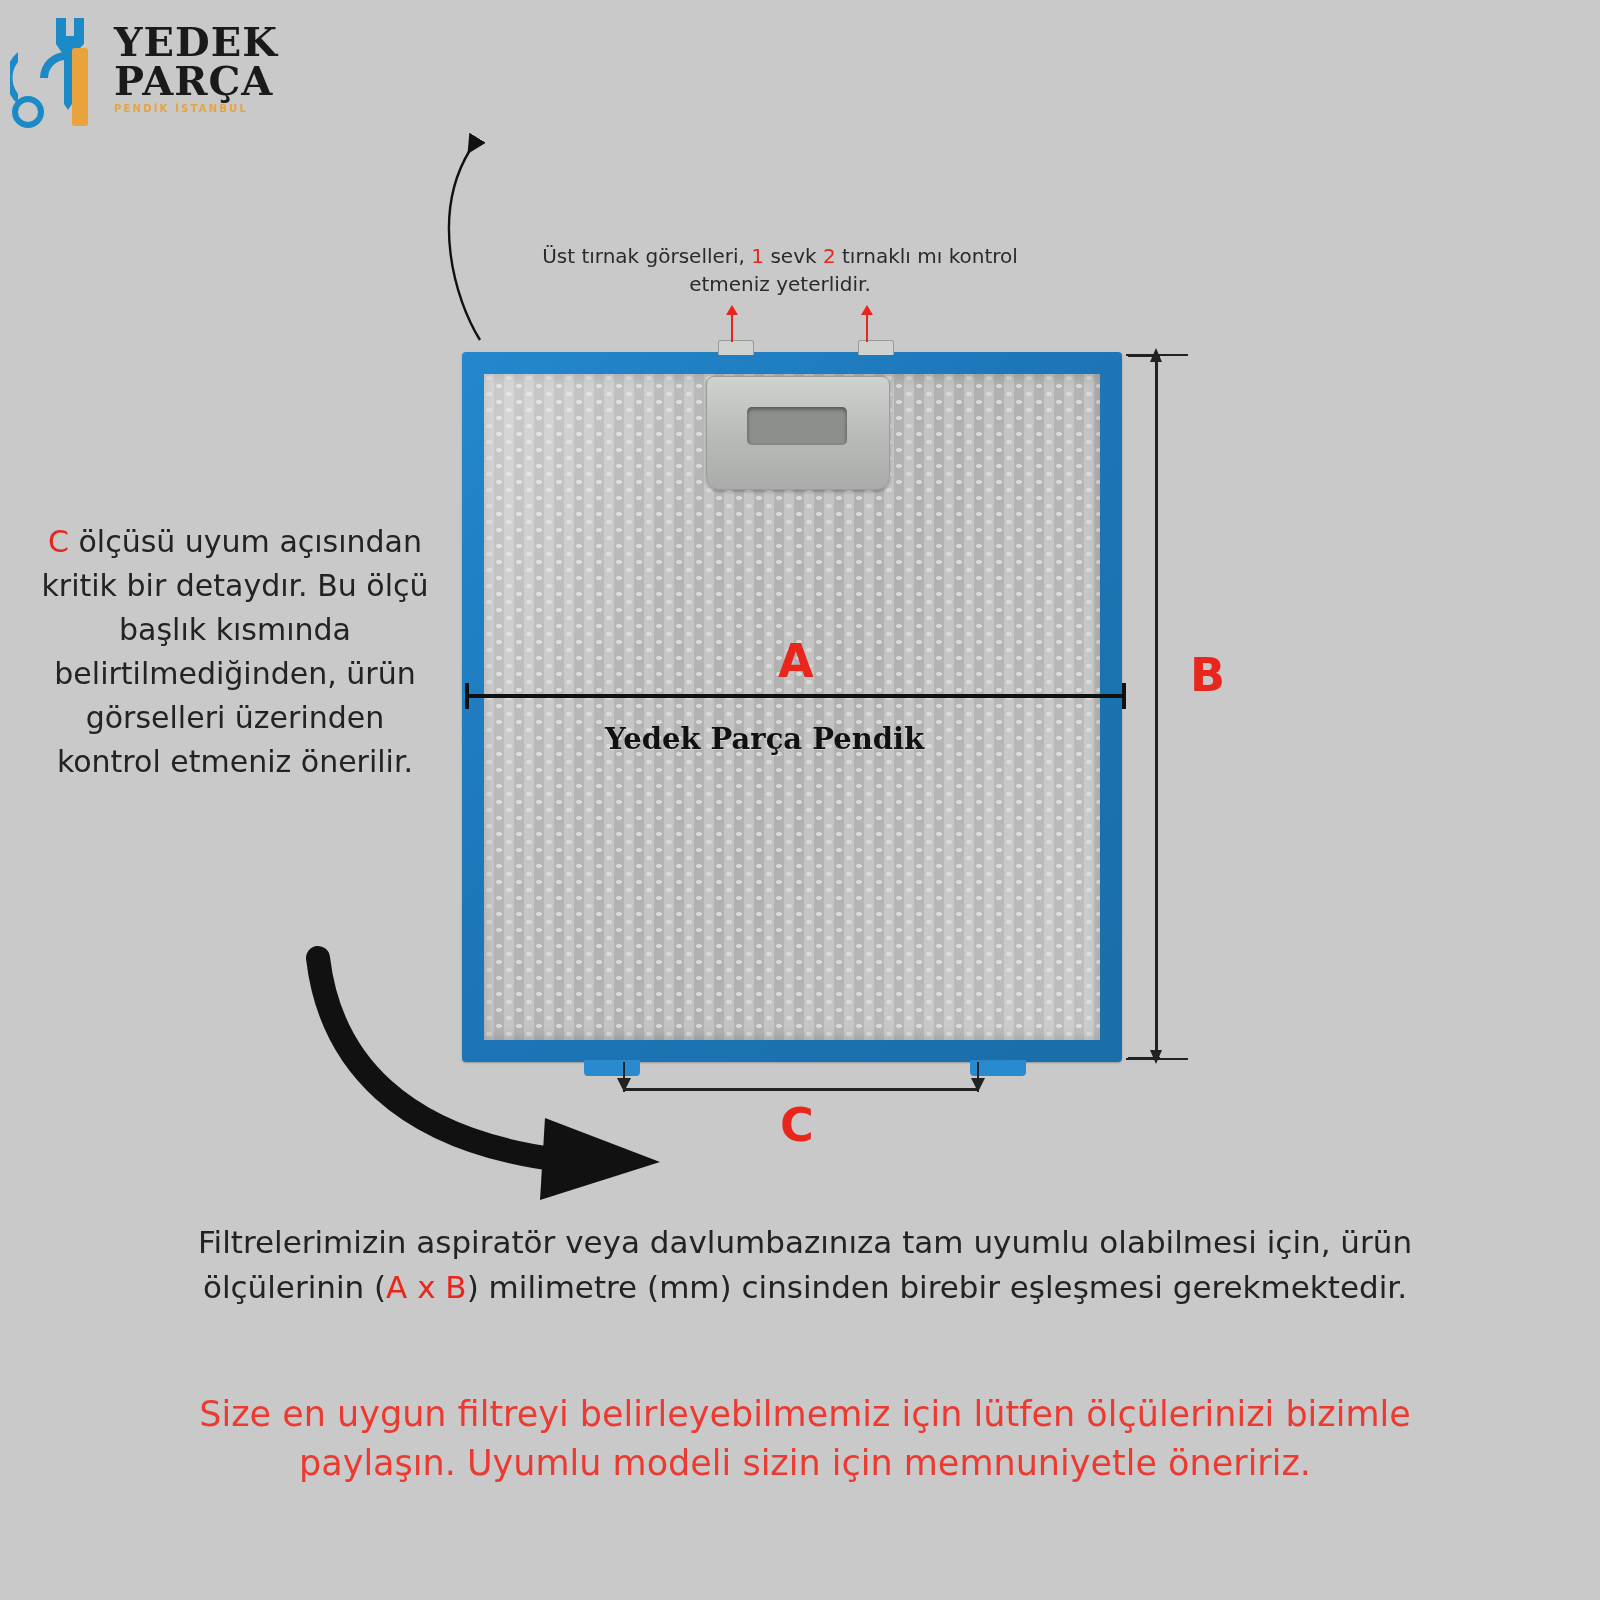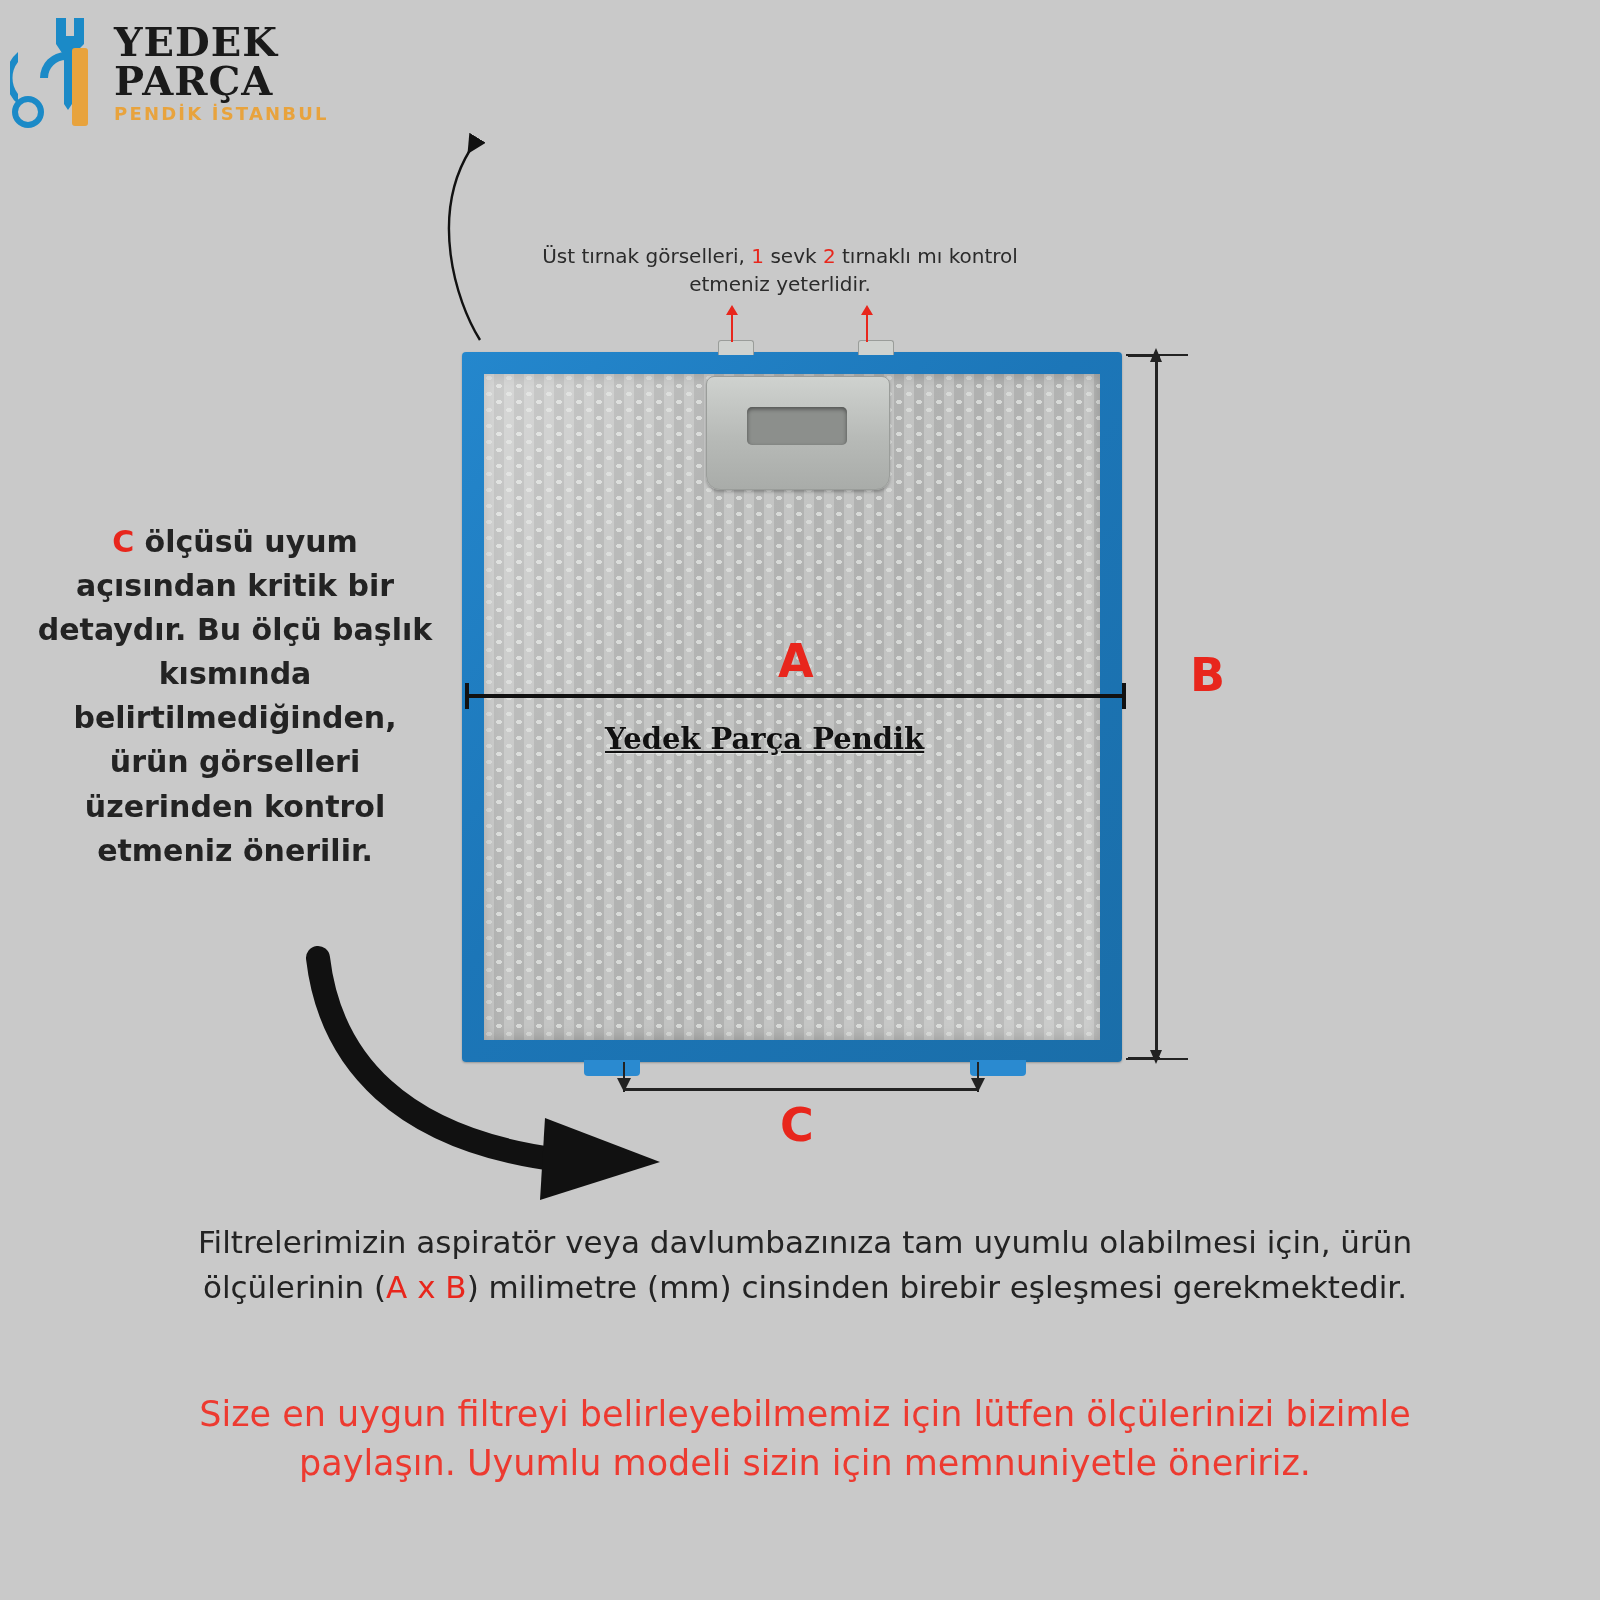--- a/index.html
+++ b/index.html
@@ -46,21 +46,21 @@
     font-family: "DejaVu Serif", serif;
     font-weight: bold;
     font-size: 40px;
     letter-spacing: 1px;
     color: #1a1a1a;
     line-height: 0.98;
   }
   #logo .logo-sub {
     font-family: "DejaVu Sans", sans-serif;
     font-weight: bold;
-    font-size: 18px;
+    font-size: 10px;
     letter-spacing: 2.2px;
     color: #e8a33d;
     margin-top: 3px;
   }
 
   
   #headline {
     position: absolute;
     left: 370px;
     top: 28px;
@@ -91,21 +91,20 @@
   #leftpara {
     position: absolute;
     left: 35px;
     top: 520px;
     width: 400px;
     text-align: center;
     font-family: "DejaVu Sans", sans-serif;
     font-size: 30px;
     line-height: 1.47;
     color: #232323;
-    font-weight: bold;
   }
   #leftpara .c-red {
     color: #e8261c;
   }
 
   
   #filter {
     position: absolute;
     left: 462px;
     top: 352px;
@@ -336,21 +335,21 @@
     <div class="tab-top t2"></div>
     <div class="mesh"></div>
     <div class="mesh-sheen"></div>
     <div class="handle">
       <div class="handle-slot"></div>
     </div>
     <div class="tab-bot b1"></div>
     <div class="tab-bot b2"></div>
   </div>
 
-  <div class="center-label" style="left:605px; top:722px;text-decoration:underline;">Yedek Parça Pendik</div>
+  <div class="center-label" style="left:605px; top:722px;">Yedek Parça Pendik</div>
 
   <div class="dimA-line"></div>
   <div class="dimA-cap" style="left:465px;"></div>
   <div class="dimA-cap" style="left:1122px;"></div>
   <div class="letter" style="left:778px; top:634px;">A</div>
 
   <div class="dimB-line"></div>
   <div class="dimB-tick" style="top:354px;"></div>
   <div class="dimB-tick" style="top:1058px;"></div>
   <div class="letter" style="left:1190px; top:648px;">B</div>

